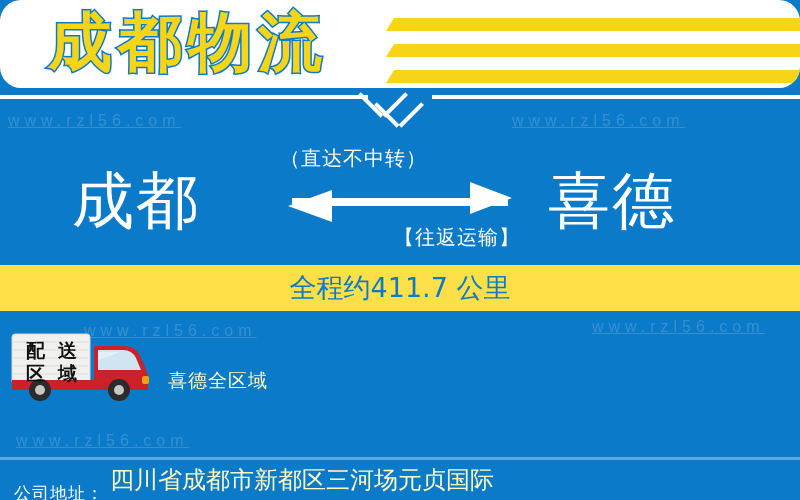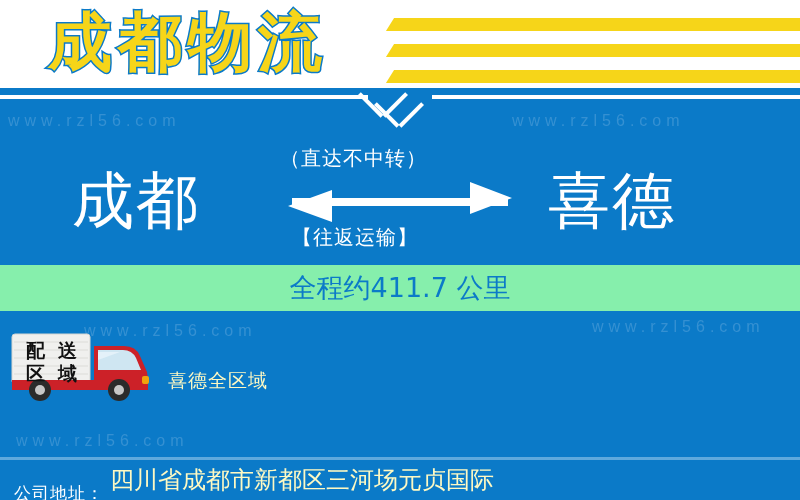--- a/index.html
+++ b/index.html
@@ -4,21 +4,21 @@
 <style>
   html,body{margin:0;padding:0;}
   body{
     width:800px;height:500px;overflow:hidden;
     font-family:"Liberation Sans","DejaVu Sans",sans-serif;
     background:#0b7ac8;
   }
   #banner{position:relative;width:800px;height:500px;overflow:hidden;background:#0b7ac8;}
 
   
-  .header{position:absolute;left:0;top:0;width:800px;height:88px;background:#ffffff;overflow:hidden;}
+  .header{position:absolute;left:0;top:0;width:800px;height:88px;background:#ffffff;overflow:hidden;border-radius:21px;}
   .brand-title{
     position:absolute;left:48px;top:6px;
     font-size:64px;line-height:72px;font-weight:bold;
     letter-spacing:6px;
     color:#f6d519;
     -webkit-text-stroke:3px #0b7ac8;
     paint-order:stroke fill;
     white-space:nowrap;
     font-family:"DejaVu Sans","Liberation Sans",sans-serif;
   }
@@ -59,29 +59,29 @@
   .city-to{left:548px;}
 
   .route-mid{position:absolute;left:280px;top:138px;width:240px;height:112px;}
   .route-top-label{
     position:absolute;left:0;top:0;width:240px;text-align:left;
     font-size:20px;line-height:26px;color:#ffffff;letter-spacing:1px;white-space:nowrap;
     font-family:"DejaVu Sans","Liberation Sans",sans-serif;
     margin-top:7px;
   }
   .route-bot-label{
-    position:absolute;left:12px;top:86px;width:240px;text-align:left;
+    position:absolute;left:0;top:86px;width:240px;text-align:right;
     font-size:20px;line-height:26px;color:#ffffff;letter-spacing:1px;white-space:nowrap;
     font-family:"DejaVu Sans","Liberation Sans",sans-serif;
   }
   .arrows{position:absolute;left:0;top:34px;width:240px;height:50px;}
 
   
   .stats{
-    position:absolute;left:0;top:265px;width:800px;height:46px;background:#86efac;
+    position:absolute;left:0;top:265px;width:800px;height:46px;background:#fde047;
   }
   .stats-inner{
     position:absolute;left:0;top:0;width:800px;height:46px;
     display:flex;align-items:center;justify-content:center;gap:42px;
   }
   .stat{
     font-size:27px;line-height:32px;color:#0b7ac8;white-space:nowrap;
     font-family:"DejaVu Sans","Liberation Sans",sans-serif;
   }
 
@@ -108,20 +108,21 @@
   .footer-addr{
     padding-left:6px;font-size:24px;color:#fef9c3;letter-spacing:0px;
     font-family:"DejaVu Sans","Liberation Sans",sans-serif;
   }
 
   
   .wm{
     position:absolute;color:#3d95d4;opacity:.85;
     font-size:16px;letter-spacing:5px;white-space:nowrap;pointer-events:none;
     font-family:"Liberation Sans","DejaVu Sans",sans-serif;
+    text-decoration:underline;
   }
   .wm.w1{left:8px;top:112px;}
   .wm.w2{left:512px;top:112px;}
   .wm.w3{left:592px;top:318px;}
   .wm.w4{left:16px;top:432px;}
   .wm.w5{left:84px;top:322px;}
 </style>
 </head>
 <body>
 

